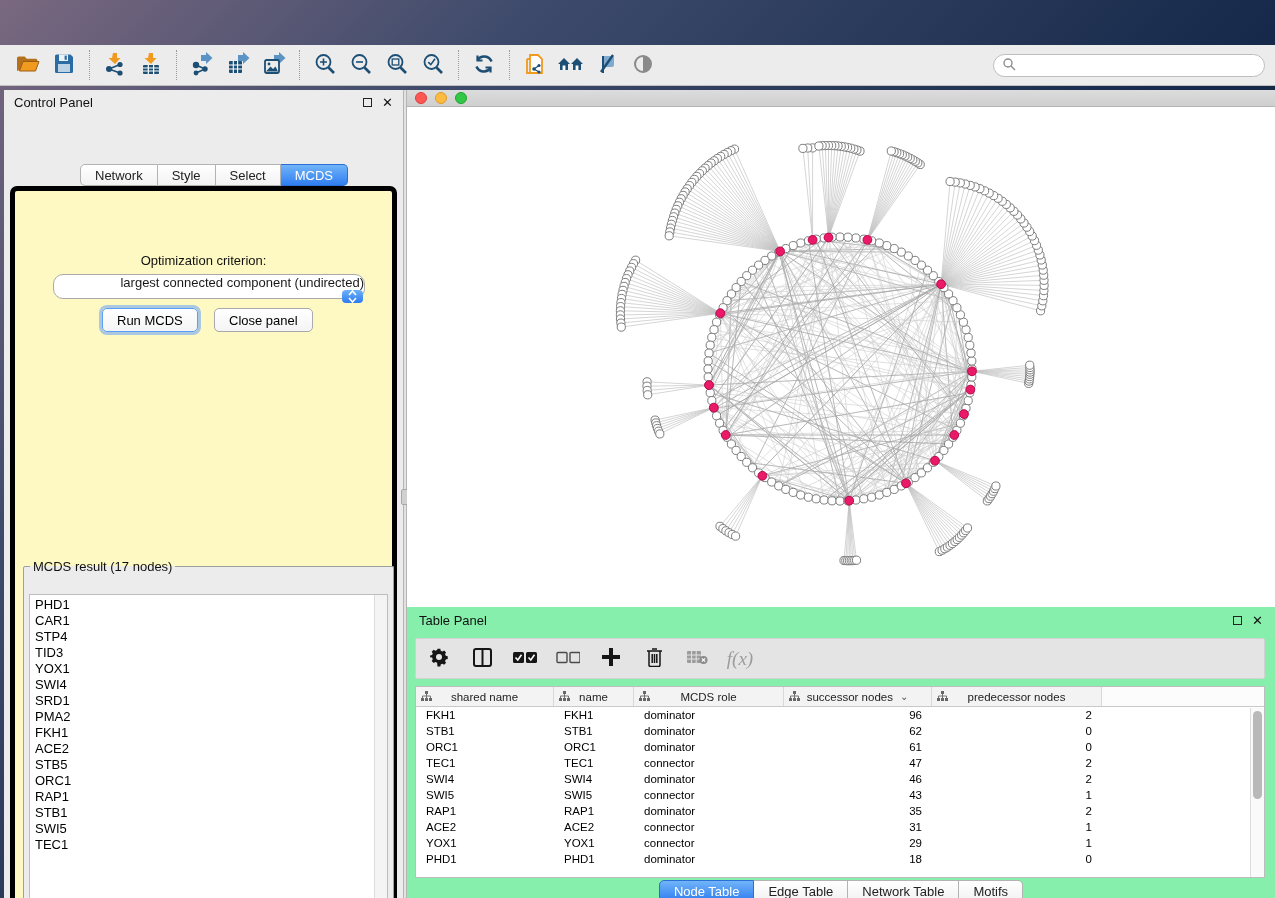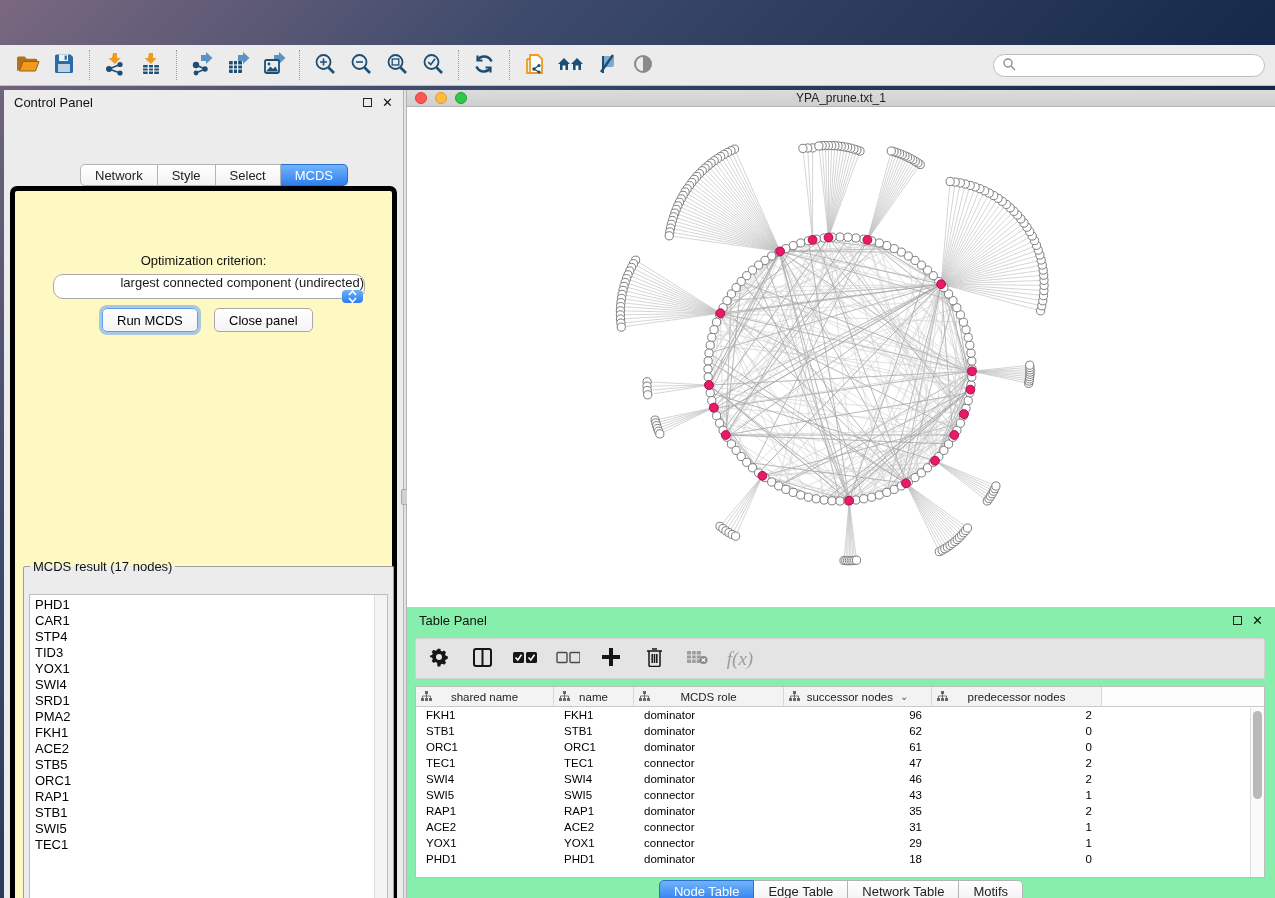--- a/index.html
+++ b/index.html
@@ -307,21 +307,20 @@
 </div>
 
 <div id="v-splitter" class="abs"></div>
 <div id="v-grip" class="abs"></div>
 
 <div id="net-window" class="abs">
   <div id="net-titlebar">
     <span class="light" style="background:#fc5753;border:1px solid #df3e3a;"></span>
     <span class="light" style="background:#fdbc40;border:1px solid #de9b2d;"></span>
     <span class="light" style="background:#33c748;border:1px solid #1fa32f;"></span>
-    <span id="net-title">YPA_prune.txt_1</span>
   </div>
   <div id="net-canvas"><svg width="868" height="500" viewBox="0 0 868 500">
         <line x1="373.1" y1="144.4" x2="508.0" y2="370.6" stroke="#cccccc" stroke-width="0.6"></line>
         <line x1="373.1" y1="144.4" x2="541.6" y2="187.0" stroke="#cccccc" stroke-width="0.6"></line>
         <line x1="373.1" y1="144.4" x2="316.1" y2="200.7" stroke="#cccccc" stroke-width="0.6"></line>
         <line x1="373.1" y1="144.4" x2="302.0" y2="277.9" stroke="#cccccc" stroke-width="0.6"></line>
         <line x1="373.1" y1="144.4" x2="531.8" y2="174.5" stroke="#cccccc" stroke-width="0.6"></line>
         <line x1="373.1" y1="144.4" x2="301.2" y2="254.0" stroke="#cccccc" stroke-width="0.6"></line>
         <line x1="373.1" y1="144.4" x2="564.8" y2="270.0" stroke="#a6a6a6" stroke-width="0.8"></line>
         <line x1="373.1" y1="144.4" x2="309.6" y2="215.2" stroke="#cccccc" stroke-width="0.6"></line>

